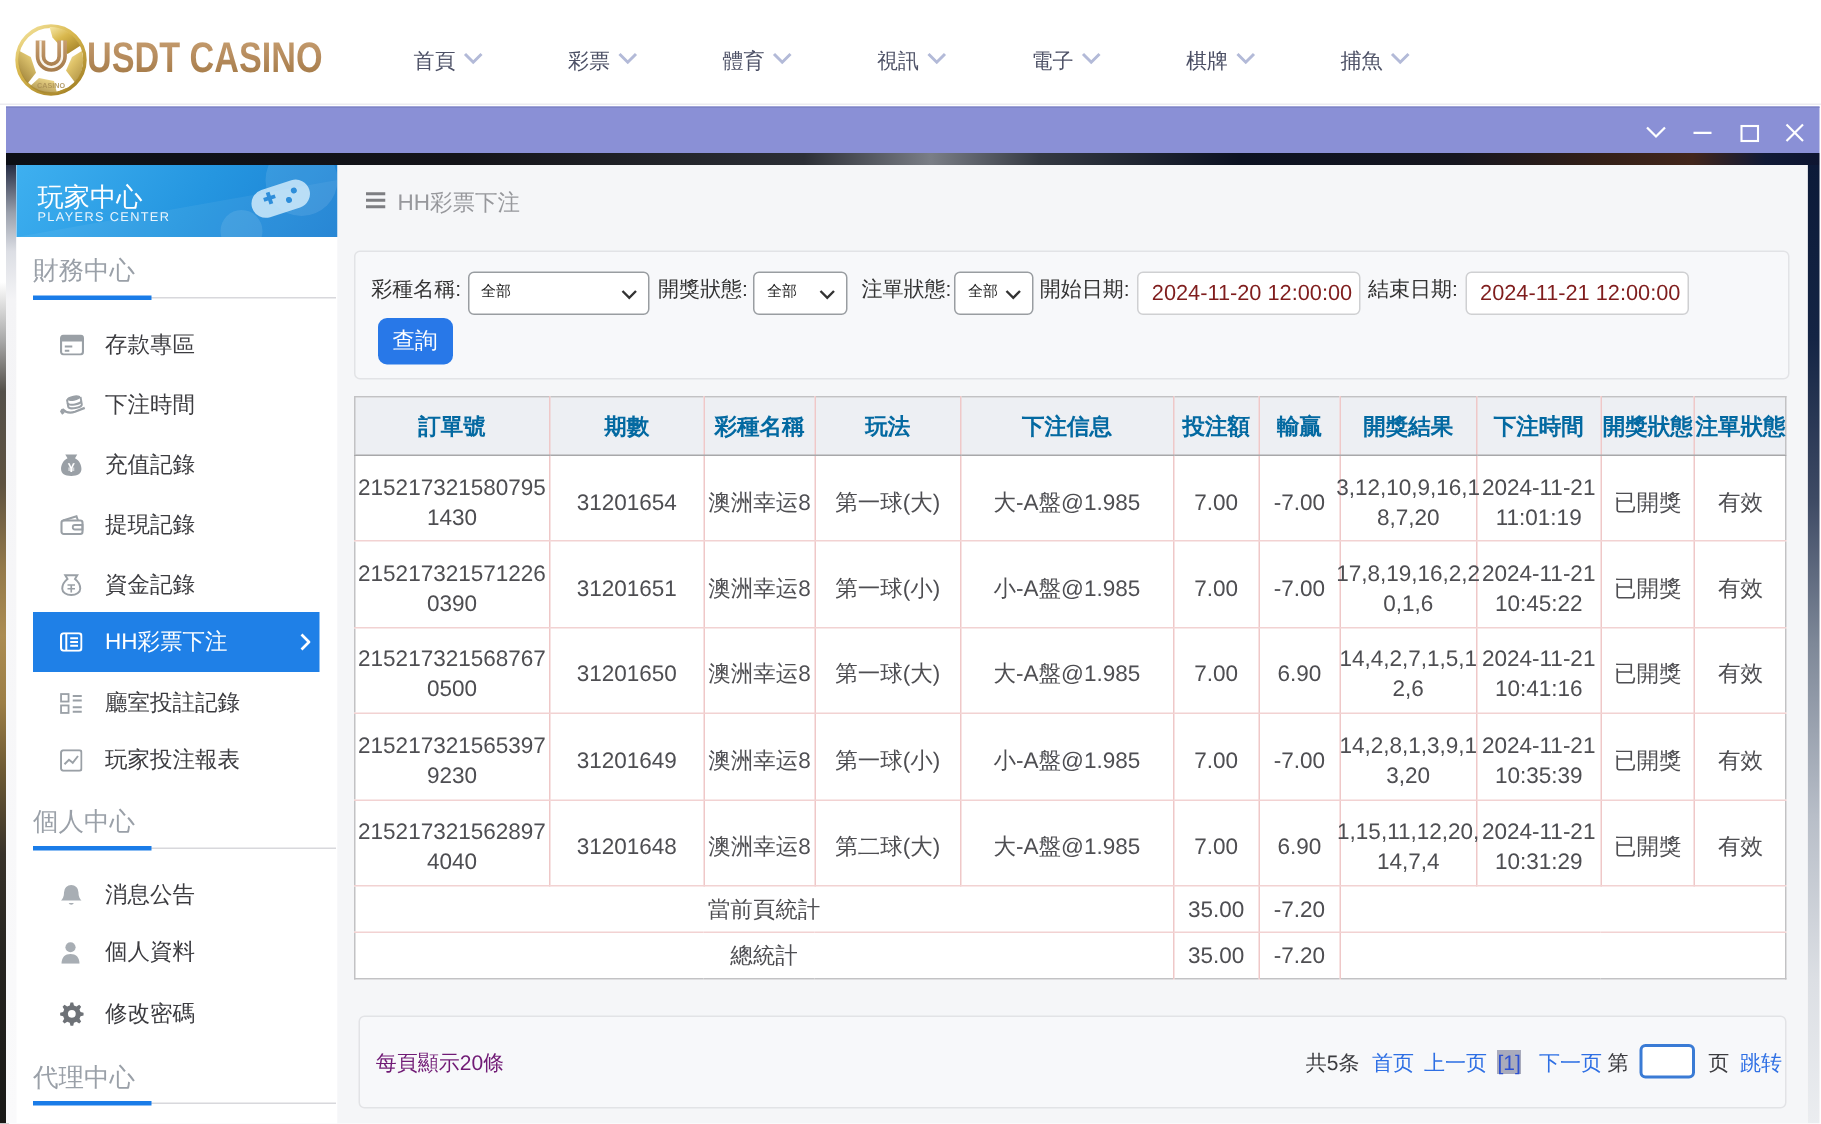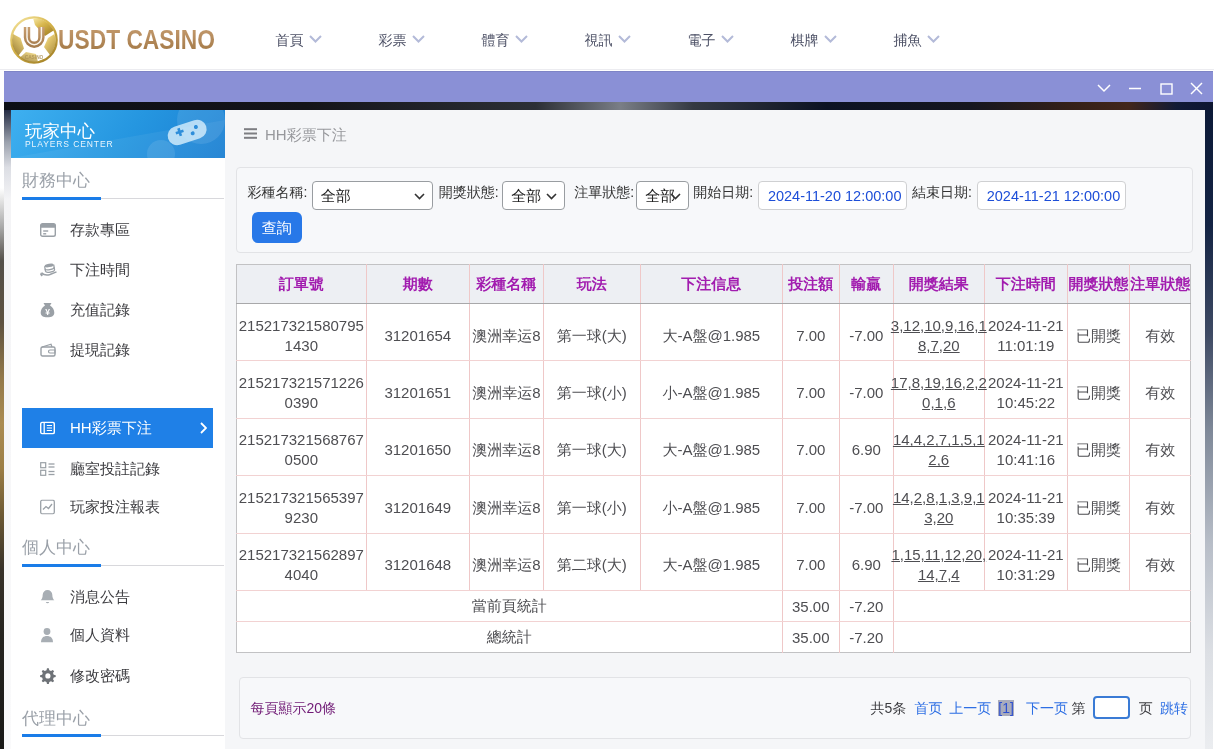--- a/index.html
+++ b/index.html
@@ -52,41 +52,41 @@
 .mitem.sel .txt { color:#fff; }
 
 
 #main { position:absolute; left:214px; top:0; width:980px; height:639px; background:#f5f6f8; }
 #crumb { position:absolute; left:40px; top:16px; font-size:15px; color:#97989c; }
 #crumbicon { position:absolute; left:19px; top:17px; width:13px; height:13px; }
 #fpanel { position:absolute; left:10.7px; top:56.5px; width:957px; height:86px;
   background:#f7f8fa; border:1px solid #e2e3e6; border-radius:4px; }
 .flabel { position:absolute; top:16px; font-size:14px; color:#333; }
 .fsel { position:absolute; top:13.5px; height:29px; background:#fff; border:1px solid #999da1;
-  border-radius:4px; font-size:15px; color:#222; }
+  border-radius:4px; font-size:10px; color:#222; }
 .fsel span { position:absolute; left:8px; top:5px; }
 .fsel svg { position:absolute; right:7px; top:11px; }
 .finput { position:absolute; top:13.5px; height:29px; background:#fff; border:1px solid #cfd0d2;
-  border-radius:4px; font-size:14.5px; color:#1d4ed8; }
+  border-radius:4px; font-size:14.5px; color:#7f1d1d; }
 .finput span { position:absolute; left:9px; top:6px; white-space:nowrap; }
 #qbtn { position:absolute; left:15px; top:44.5px; width:50px; height:31px; background:#2878e8;
   border-radius:6px; color:#fff; font-size:15px; text-align:center; line-height:31px; }
 
 
 #btable { position:absolute; left:10.8px; top:154px; border-collapse:collapse; table-layout:fixed;
   background:#fff; border:1px solid #c2c2c4; }
-#btable th { background:#edeff3; font-size:15px; font-weight:bold; color:#a21caf;
+#btable th { background:#edeff3; font-size:15px; font-weight:bold; color:#0369a1;
   height:39px; border-bottom:1px solid #a8a8aa; border-right:1px solid #efc8c8; padding:0; }
 #btable td { font-size:15px; color:#4e4e52; text-align:center; padding:0;
   border-right:1px solid #efc8c8; white-space:nowrap; }
 #btable tr.dr td { height:57.4px; line-height:20px; padding-top:7px; border-bottom:1px solid #f2d2d2; }
 #btable tr.sr td { height:31.2px; border-bottom:1px solid #f2d2d2; }
 #btable th:last-child, #btable td:last-child { border-right:none; }
 #btable tr.sr:last-child td { border-bottom:none;text-align:center; }
-.ov { margin:0 -28px; text-align:center;text-decoration:underline; }
+.ov { margin:0 -28px; text-align:center; }
 
 
 #fpage { position:absolute; left:14px; top:566.5px; width:952px; height:62px;
   background:#f7f8fa; border:1px solid #e2e3e6; border-radius:4px; }
 #fpage .lft { position:absolute; left:10.5px; top:22px; font-size:14px; color:#701a75; }
 </style>
 </head>
 <body>
 <div id="page">
 
@@ -214,20 +214,29 @@
                 </svg>
                 <span class="txt">充值記錄</span>
               </div>
             <div class="mitem" style="top:220px">
                 <svg width="16" height="14" viewBox="0 0 16 14">
                   <path d="M2 4 L11 1.2 12 4" fill="none" stroke="#9aa0a6" stroke-width="1.3"></path>
                   <rect x="1" y="4" width="14" height="9" rx="1.5" fill="none" stroke="#9aa0a6" stroke-width="1.4"></rect>
                   <path d="M10 7 h5 v3 h-5 a1.5 1.5 0 0 1 0,-3 z" fill="none" stroke="#9aa0a6" stroke-width="1.2"></path>
                 </svg>
                 <span class="txt">提現記錄</span>
+              </div>
+            <div class="mitem" style="top:260px">
+                <svg width="15" height="15" viewBox="0 0 15 15">
+                  <path d="M5 3.5 C3 5 1.5 7.5 1.5 10 a6 4.2 0 0 0 12 0 C13.5 7.5 12 5 10 3.5 L11.5 1 h-8 z" fill="none" stroke="#9aa0a6" stroke-width="1.3"></path>
+                  <line x1="5" y1="7.5" x2="10" y2="7.5" stroke="#9aa0a6" stroke-width="1.1"></line>
+                  <line x1="5" y1="10" x2="10" y2="10" stroke="#9aa0a6" stroke-width="1.1"></line>
+                  <line x1="7.5" y1="7.5" x2="7.5" y2="12.5" stroke="#9aa0a6" stroke-width="1.1"></line>
+                </svg>
+                <span class="txt">資金記錄</span>
               </div>
             <div class="mitem sel" style="top:298px">
                 <svg width="15" height="13" viewBox="0 0 15 13">
                   <rect x="0.7" y="0.7" width="13.6" height="11.6" rx="1.8" fill="none" stroke="#fff" stroke-width="1.4"></rect>
                   <line x1="4.2" y1="0.7" x2="4.2" y2="12.3" stroke="#fff" stroke-width="1.3"></line>
                   <line x1="6.8" y1="4" x2="12" y2="4" stroke="#fff" stroke-width="1.2"></line>
                   <line x1="6.8" y1="6.5" x2="12" y2="6.5" stroke="#fff" stroke-width="1.2"></line>
                   <line x1="6.8" y1="9" x2="12" y2="9" stroke="#fff" stroke-width="1.2"></line>
                 </svg>
                 <span class="txt">HH彩票下注</span>

